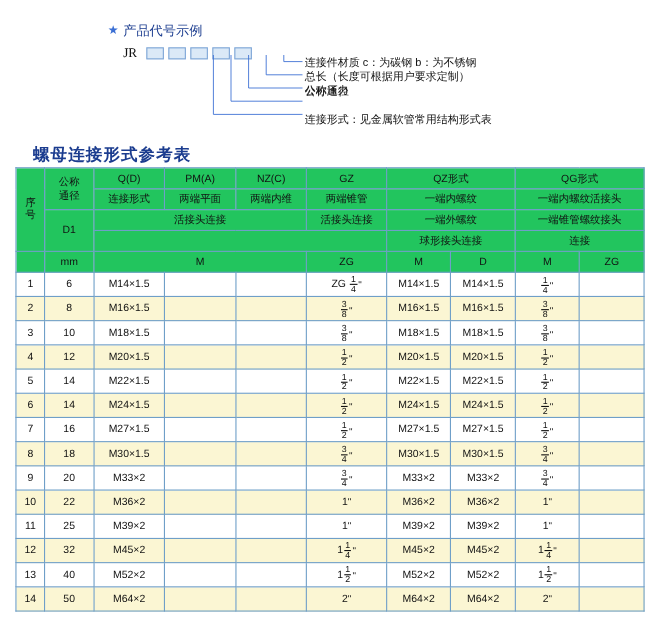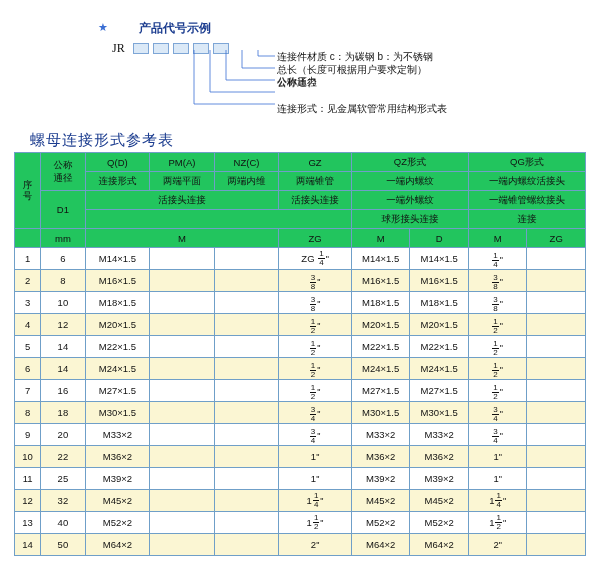--- a/index.html
+++ b/index.html
@@ -3,29 +3,29 @@
 <meta charset="utf-8">
 <style>
   html,body{margin:0;padding:0;}
   body{
     width:600px;height:567px;background:#ffffff;
     font-family:"Liberation Sans","DejaVu Sans",sans-serif;
     color:#111;overflow:hidden;position:relative;
   }
   
   .code-block{position:absolute;left:0;top:0;width:600px;height:128px;}
-  .code-title{position:absolute;left:112px;top:20px;font-size:12px;font-weight:bold;color:#1b3c8f;white-space:nowrap;margin-left:27px;}
+  .code-title{position:absolute;left:112px;top:20px;font-size:12px;font-weight:normal;color:#1b3c8f;white-space:nowrap;}
   .star{position:absolute;left:98px;top:21px;color:#3b6fd4;font-size:11px;}
   .jr{position:absolute;left:112px;top:41px;font-size:12px;color:#111;font-family:Liberation Serif, serif;}
   .boxrow{position:absolute;left:133px;top:43px;display:flex;gap:4px;}
   .boxrow span{display:block;width:14px;height:9px;border:1px solid #7ea6d6;background:#dbe9f7;}
   .leaders{position:absolute;left:120px;top:48px;width:160px;height:76px;}
   .lbl{position:absolute;font-size:10px;color:#111;white-space:nowrap;}
   
-  .sec-title{position:absolute;left:30px;top:131px;font-size:15px;font-weight:normal;color:#1b3c8f;letter-spacing:1px;text-align:center;}
+  .sec-title{position:absolute;left:30px;top:131px;font-size:15px;font-weight:bold;color:#1b3c8f;letter-spacing:1px;text-align:center;}
   
   .tbl-wrap{position:absolute;left:14px;top:152px;width:572px;}
   table{border-collapse:collapse;width:572px;table-layout:fixed;font-size:9.5px;}
   td,th{border:1px solid #6f9fc8;text-align:center;vertical-align:middle;padding:0;font-weight:normal;}
   thead td{background:#22c55e;height:18px;font-size:9.5px;}
   .col-sn{width:26px;}
   .col-dn{width:44px;}
   .col-q{width:64px;}
   .col-pm{width:64px;}
   .col-nz{width:64px;}

